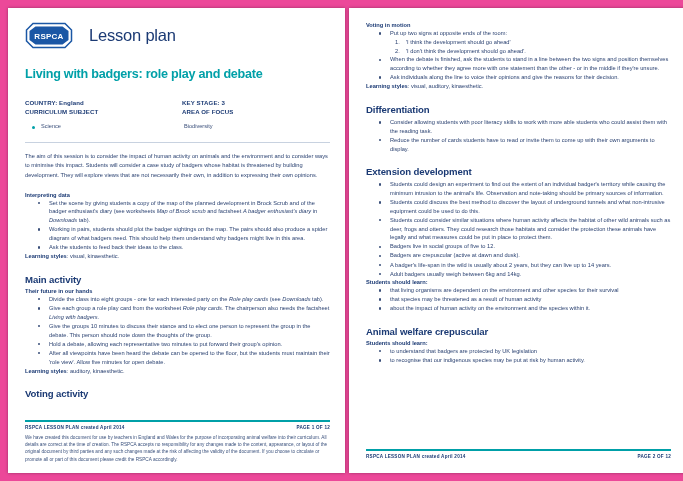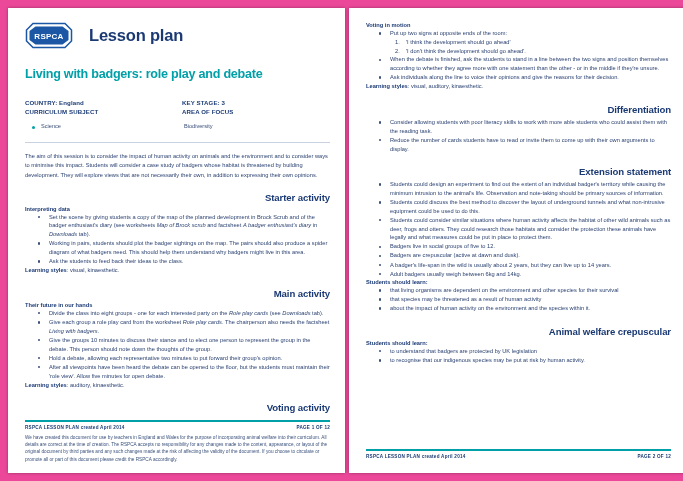--- a/index.html
+++ b/index.html
@@ -44,21 +44,21 @@
   }
   .logo {
     width: 48px;
     height: 27px;
     flex: none;
     position: relative;
   }
   .logo svg { display: block; }
   .doc-title {
     font-size: 16.5px;
-    font-weight: bold;
+    font-weight: normal;
     color: #1b3a74;
     letter-spacing: -0.2px;
   }
 
   
   .lesson-title {
     font-size: 12.6px;
     font-weight: bold;
     color: #00a0a8;
     letter-spacing: -0.25px;
@@ -110,21 +110,20 @@
     color: #2c4372;
     line-height: 1.62;
     margin-bottom: 12px;
   }
   h2.section {
     font-size: 9.6px;
     font-weight: bold;
     color: #1b3a74;
     margin: 0 0 3px 0;
     letter-spacing: -0.1px;
-    text-align: right;
   }
   h2.section.spaced { margin-top: 13px; }
   .subhead {
     font-size: 5.7px;
     font-weight: bold;
     color: #1b3a74;
     margin-bottom: 1px;
   }
   ul.bullets {
     margin: 0 0 0 0;
@@ -235,21 +234,20 @@
         <span class="with-dot">Science</span>
         <span class="plain">Biodiversity</span>
       </div>
 
       <div class="rule"></div>
 
       <p class="intro">The aim of this session is to consider the impact of human activity on animals and the environment and to consider ways to minimise this impact. Students will consider a case study of badgers whose habitat is threatened by building development. They will explore views that are not necessarily their own, in addition to expressing their own opinions.</p>
 
       <div>
 
-        <h2 class="section">Starter activity</h2>
         <div class="subhead">Interpreting data</div>
         <ul class="bullets">
           <li>Set the scene by giving students a copy of the map of the planned development in Brock Scrub and of the badger enthusiast's diary (see worksheets <em>Map of Brock scrub</em> and factsheet <em>A badger enthusiast's diary</em> in <em>Downloads</em> tab).</li>
           <li>Working in pairs, students should plot the badger sightings on the map. The pairs should also produce a spider diagram of what badgers need. This should help them understand why badgers might live in this area.</li>
           <li>Ask the students to feed back their ideas to the class.</li>
         </ul>
         <div class="learning-styles"><b>Learning styles</b>: visual, kinaesthetic.</div>
 
         <h2 class="section spaced">Main activity</h2>
         <div class="subhead">Their future in our hands</div>
@@ -293,21 +291,21 @@
         <li>Ask individuals along the line to voice their opinions and give the reasons for their decision.</li>
       </ul>
       <div class="learning-styles"><b>Learning styles</b>: visual, auditory, kinaesthetic.</div>
 
       <h2 class="section spaced">Differentiation</h2>
       <ul class="bullets">
         <li>Consider allowing students with poor literacy skills to work with more able students who could assist them with the reading task.</li>
         <li>Reduce the number of cards students have to read or invite them to come up with their own arguments to display.</li>
       </ul>
 
-      <h2 class="section spaced">Extension statement</h2>
+      <h2 class="section spaced">Extension development</h2>
       <ul class="bullets">
         <li>Students could design an experiment to find out the extent of an individual badger's territory while causing the minimum intrusion to the animal's life. Observation and note-taking should be primary sources of information.</li>
         <li>Students could discuss the best method to discover the layout of underground tunnels and what non-intrusive equipment could be used to do this.</li>
         <li>Students could consider similar situations where human activity affects the habitat of other wild animals such as deer, frogs and otters. They could research those habitats and consider the protection these animals have legally and what measures could be put in place to protect them.</li>
       </ul>
 
       <ul class="bullets">
         <li>Badgers live in social groups of five to 12.</li>
         <li>Badgers are crepuscular (active at dawn and dusk).</li>
         <li>A badger's life-span in the wild is usually about 2 years, but they can live up to 14 years.</li>

